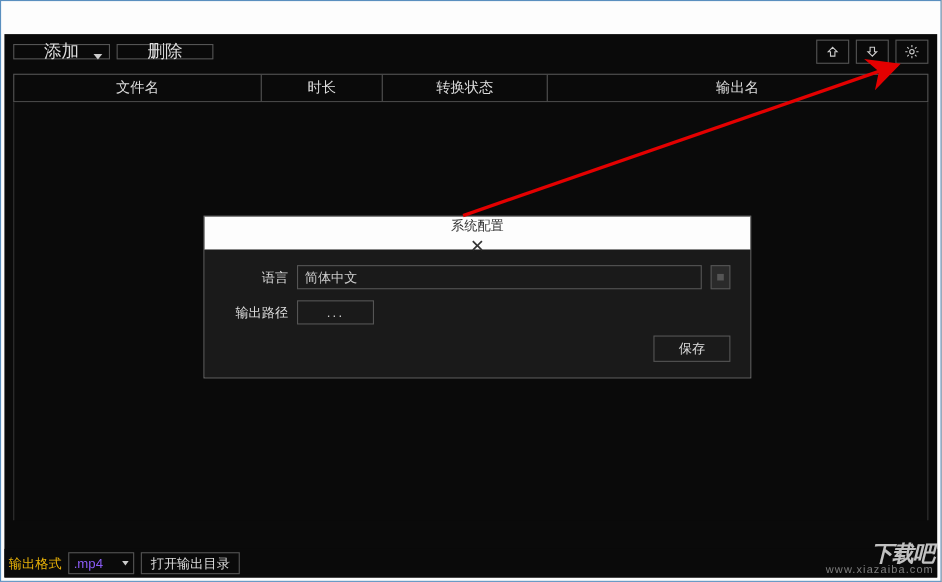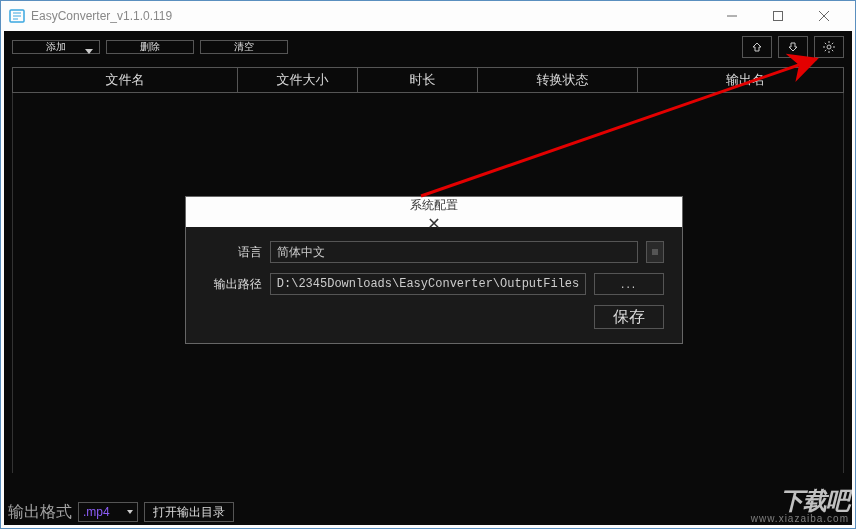--- a/index.html
+++ b/index.html
@@ -9,103 +9,78 @@
 
 .titlebar { height: 30px; display: flex; align-items: center; background: #fdfdfd; padding: 0 8px; }
 .titlebar .app-icon { width: 16px; height: 16px; margin-right: 6px; }
 .titlebar .title { font-size: 12px; color: #888; flex: 1; }
 .titlebar .win-btns { display: flex; }
 .titlebar .win-btn { width: 46px; height: 30px; display: flex; align-items: center; justify-content: center; color: #666; cursor: pointer; }
 
 .app-body { position: absolute; top: 30px; left: 3px; right: 3px; bottom: 3px; background: #0a0a0a; }
 
 .toolbar { height: 32px; display: flex; align-items: center; padding: 6px 8px; gap: 6px; }
-.tool-btn { height: 14px; background: #0a0a0a; border: 1px solid #555; color: #ddd; font-size: 10px; display: flex; align-items: center; justify-content: center; cursor: pointer; }
+.tool-btn { height: 14px; background: #0a0a0a; border: 1px solid #555; color: #ddd; font-size: 16px; display: flex; align-items: center; justify-content: center; cursor: pointer; }
 .tool-btn.main { width: 88px; }
 .tool-btn.add { position: relative; }
 .tool-btn.add::after { content: ""; position: absolute; right: 6px; top: 8px; border-left: 4px solid transparent; border-right: 4px solid transparent; border-top: 5px solid #ccc; }
 .spacer { flex: 1; }
 .icon-btn { width: 30px; height: 22px; border: 1px solid #555; display: flex; align-items: center; justify-content: center; cursor: pointer; color: #ccc; }
 
-.table-header { display: flex; margin: 4px 8px 0 8px; border: 1px solid #555; background: #0a0a0a; gap: 10px; }
+.table-header { display: flex; margin: 4px 8px 0 8px; border: 1px solid #555; background: #0a0a0a; }
 .th { border-right: 1px solid #555; color: #ddd; font-size: 13px; text-align: center; padding: 3px 0; }
 .th:last-child { border-right: none; }
 .th.c1 { width: 225px; }
 .th.c2 { width: 110px; }
 .th.c3 { width: 110px; }
 .th.c4 { width: 150px; }
 .th.c5 { flex: 1; }
 
 .table-body { margin: 0 8px; height: 380px; border-left: 1px solid #333; border-right: 1px solid #333; background: #0a0a0a; }
 
 .bottombar { position: absolute; bottom: 0; left: 0; right: 0; height: 26px; display: flex; align-items: center; padding: 0 4px; gap: 6px; background: #0a0a0a; }
-.bottom-label { color: #a3a3a3; font-size: 16px; }
+.bottom-label { color: #eab308; font-size: 12px; }
 .format-select { width: 60px; height: 20px; background: #0a0a0a; border: 1px solid #555; color: #8b5cf6; font-size: 12px; display: flex; align-items: center; padding: 0 4px; position: relative; }
 .format-select::after { content: ""; position: absolute; right: 4px; top: 7px; border-left: 3px solid transparent; border-right: 3px solid transparent; border-top: 4px solid #ccc; }
 .open-dir-btn { height: 20px; padding: 0 8px; background: #0a0a0a; border: 1px solid #555; color: #ddd; font-size: 12px; display: flex; align-items: center; cursor: pointer; }
 
 .dialog { position: absolute; left: 184px; top: 195px; width: 498px; background: #1a1a1a; border: 1px solid #666; }
 .dialog-title { height: 30px; background: #fdfdfd; display: flex; align-items: center; padding: 0 8px; flex-direction: column; }
 .dialog-title .d-icon { width: 14px; height: 14px; margin-right: 6px; }
 .dialog-title .d-text { font-size: 12px; color: #333; flex: 1; }
 .dialog-title .d-close { width: 24px; height: 24px; display: flex; align-items: center; justify-content: center; cursor: pointer; color: #333; font-size: 16px; }
 .dialog-body { padding: 14px 18px 14px 18px; background: #1a1a1a; }
 .dlg-row { display: flex; align-items: center; margin-bottom: 10px; gap: 8px; }
 .dlg-label { width: 58px; text-align: right; color: #ddd; font-size: 12px; }
 .dlg-select { flex: 1; height: 22px; border: 1px solid #555; background: #1a1a1a; color: #ccc; font-size: 12px; padding: 0 6px; display: flex; align-items: center; position: relative; }
 .dlg-select-arrow { width: 18px; height: 22px; border: 1px solid #555; background: #2a2a2a; display: flex; align-items: center; justify-content: center; }
 .dlg-input { flex: 1; height: 22px; border: 1px solid #555; background: #1a1a1a; color: #ccc; font-size: 12px; padding: 0 6px; font-family: "Courier New", monospace; display: flex; align-items: center; }
 .dlg-browse { width: 70px; height: 22px; border: 1px solid #555; background: #1a1a1a; color: #ccc; display: flex; align-items: center; justify-content: center; cursor: pointer; letter-spacing: 2px; font-size: 12px; }
 .dlg-save-row { display: flex; justify-content: flex-end; padding-right: 0; }
-.dlg-save { width: 70px; height: 24px; border: 1px solid #555; background: #1a1a1a; color: #ddd; font-size: 16px; display: flex; align-items: center; justify-content: center; cursor: pointer; }
+.dlg-save { width: 70px; height: 24px; border: 1px solid #555; background: #1a1a1a; color: #ddd; font-size: 12px; display: flex; align-items: center; justify-content: center; cursor: pointer; }
 
 .arrow-annotation { position: absolute; pointer-events: none; z-index: 50; }
 
 .watermark { position: absolute; right: 6px; bottom: 4px; color: rgba(255,255,255,0.75); pointer-events: none; text-align: right; }
-.watermark .big { font-size: 24px; font-weight: bold; font-style: italic; letter-spacing: -1px; }
+.watermark .big { font-size: 20px; font-weight: bold; font-style: italic; letter-spacing: -1px; }
 .watermark .small { font-size: 10px; letter-spacing: 1px; display: block; margin-top: -4px; color: rgba(200,200,200,0.6); }
 </style>
 </head>
 <body>
 
 <div class="window">
 
-  <div class="titlebar">
-    <svg class="app-icon" viewBox="0 0 16 16">
-        <rect x="1" y="2" width="14" height="12" rx="1" fill="none" stroke="#3aa7e0" stroke-width="1.5"></rect>
-        <path d="M4 5h8M4 8h8M4 11h5" stroke="#3aa7e0" stroke-width="1"></path>
-      </svg>
-    <div class="title">EasyConverter_v1.1.0.119</div>
-    <div class="win-btns">
-      <div class="win-btn">
-          <svg width="10" height="10" viewBox="0 0 10 10">
-            <path d="M0 5h10" stroke="currentColor" stroke-width="1"></path>
-          </svg>
-        </div>
-      <div class="win-btn">
-          <svg width="10" height="10" viewBox="0 0 10 10">
-            <rect x="0.5" y="0.5" width="9" height="9" fill="none" stroke="currentColor" stroke-width="1"></rect>
-          </svg>
-        </div>
-      <div class="win-btn close">
-          <svg width="10" height="10" viewBox="0 0 10 10">
-            <path d="M0 0l10 10M10 0L0 10" stroke="currentColor" stroke-width="1"></path>
-          </svg>
-        </div>
-    </div>
-  </div>
 
   <div class="app-body">
 
     <div class="toolbar">
       <div class="tool-btn main add">
           <span>添加</span>
         </div>
       <div class="tool-btn main">删除</div>
-      <div class="tool-btn main">清空</div>
       <div class="spacer"></div>
       <div class="icon-btn">
           <svg width="12" height="12" viewBox="0 0 12 12">
             <path d="M6 2l4 4H8v4H4V6H2z" fill="none" stroke="#ccc" stroke-width="1"></path>
           </svg>
         </div>
       <div class="icon-btn">
           <svg width="12" height="12" viewBox="0 0 12 12">
             <path d="M6 10L2 6h2V2h4v4h2z" fill="none" stroke="#ccc" stroke-width="1"></path>
           </svg>
@@ -113,21 +88,20 @@
       <div class="icon-btn">
           <svg width="14" height="14" viewBox="0 0 14 14">
             <circle cx="7" cy="7" r="2" fill="none" stroke="#ccc" stroke-width="1"></circle>
             <path d="M7 1v2M7 11v2M1 7h2M11 7h2M2.8 2.8l1.4 1.4M9.8 9.8l1.4 1.4M2.8 11.2l1.4-1.4M9.8 4.2l1.4-1.4" stroke="#ccc" stroke-width="1"></path>
           </svg>
         </div>
     </div>
 
     <div class="table-header">
       <div class="th c1">文件名</div>
-      <div class="th c2">文件大小</div>
       <div class="th c3">时长</div>
       <div class="th c4">转换状态</div>
       <div class="th c5">输出名</div>
     </div>
 
     <div class="table-body"></div>
 
     <div class="bottombar">
       <span class="bottom-label">输出格式</span>
       <div class="format-select">
@@ -154,23 +128,20 @@
             <span>简体中文</span>
           </div>
         <div class="dlg-select-arrow">
             <svg width="8" height="8" viewBox="0 0 8 8">
               <rect x="1" y="1" width="6" height="6" fill="#555"></rect>
             </svg>
           </div>
       </div>
       <div class="dlg-row">
         <div class="dlg-label">输出路径</div>
-        <div class="dlg-input">
-            <span>D:\2345Downloads\EasyConverter\OutputFiles</span>
-          </div>
         <div class="dlg-browse">...</div>
       </div>
       <div class="dlg-save-row">
         <div class="dlg-save">保存</div>
       </div>
     </div>
   </div>
 
   <svg class="arrow-annotation" style="left:0;top:0;" width="856" height="529">
     <defs>

